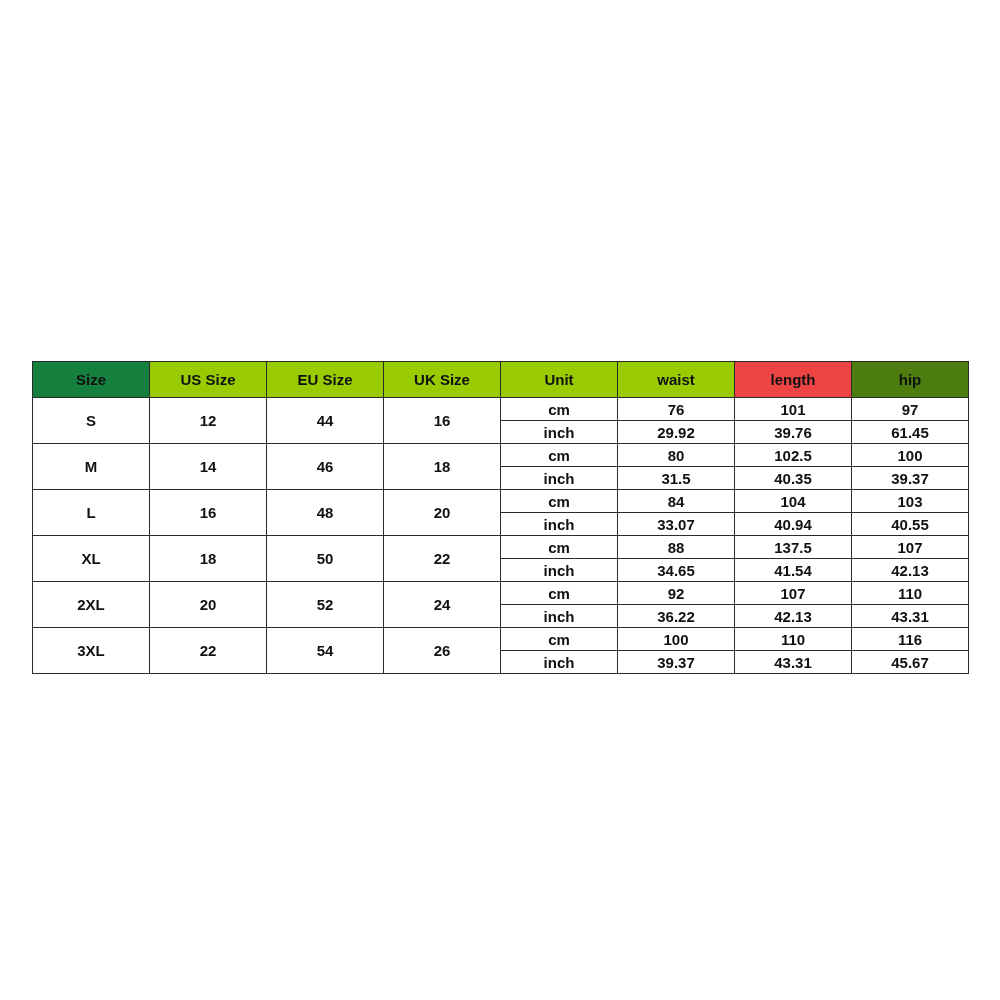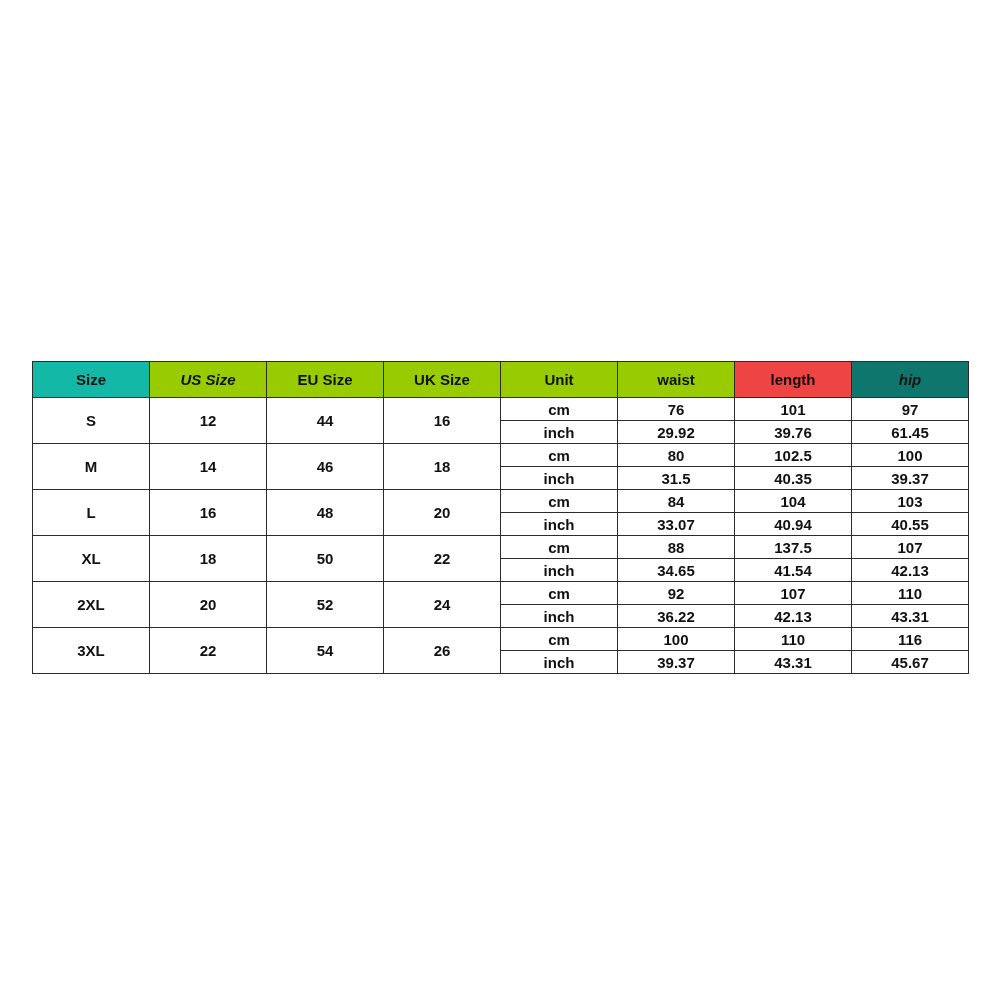--- a/index.html
+++ b/index.html
@@ -51,28 +51,28 @@
       <col>
       <col>
       <col>
       <col>
       <col>
       <col>
       <col>
   </colgroup>
   <thead>
     <tr>
-      <th style="background: #14b8a6;">Size</th>
-      <th style="background: rgb(153, 204, 0); font-style: italic;">US Size</th>
+      <th style="background: #15803d;">Size</th>
+      <th style="background: rgb(153, 204, 0);">US Size</th>
       <th style="background: rgb(153, 204, 0);">EU Size</th>
       <th style="background: rgb(153, 204, 0); margin-top: 38px;">UK Size</th>
       <th style="background: rgb(153, 204, 0);">Unit</th>
       <th style="background: rgb(153, 204, 0);">waist</th>
       <th style="background: #ef4444;">length</th>
-      <th style="background: #0f766e; font-style: italic;">hip</th>
+      <th style="background: #4d7c0f;">hip</th>
     </tr>
   </thead>
   <tbody id="table-body">
       <tr>
         <td rowspan="2">S</td>
         <td rowspan="2">12</td>
         <td rowspan="2">44</td>
         <td rowspan="2">16</td>
         <td>cm</td>
         <td>76</td>

